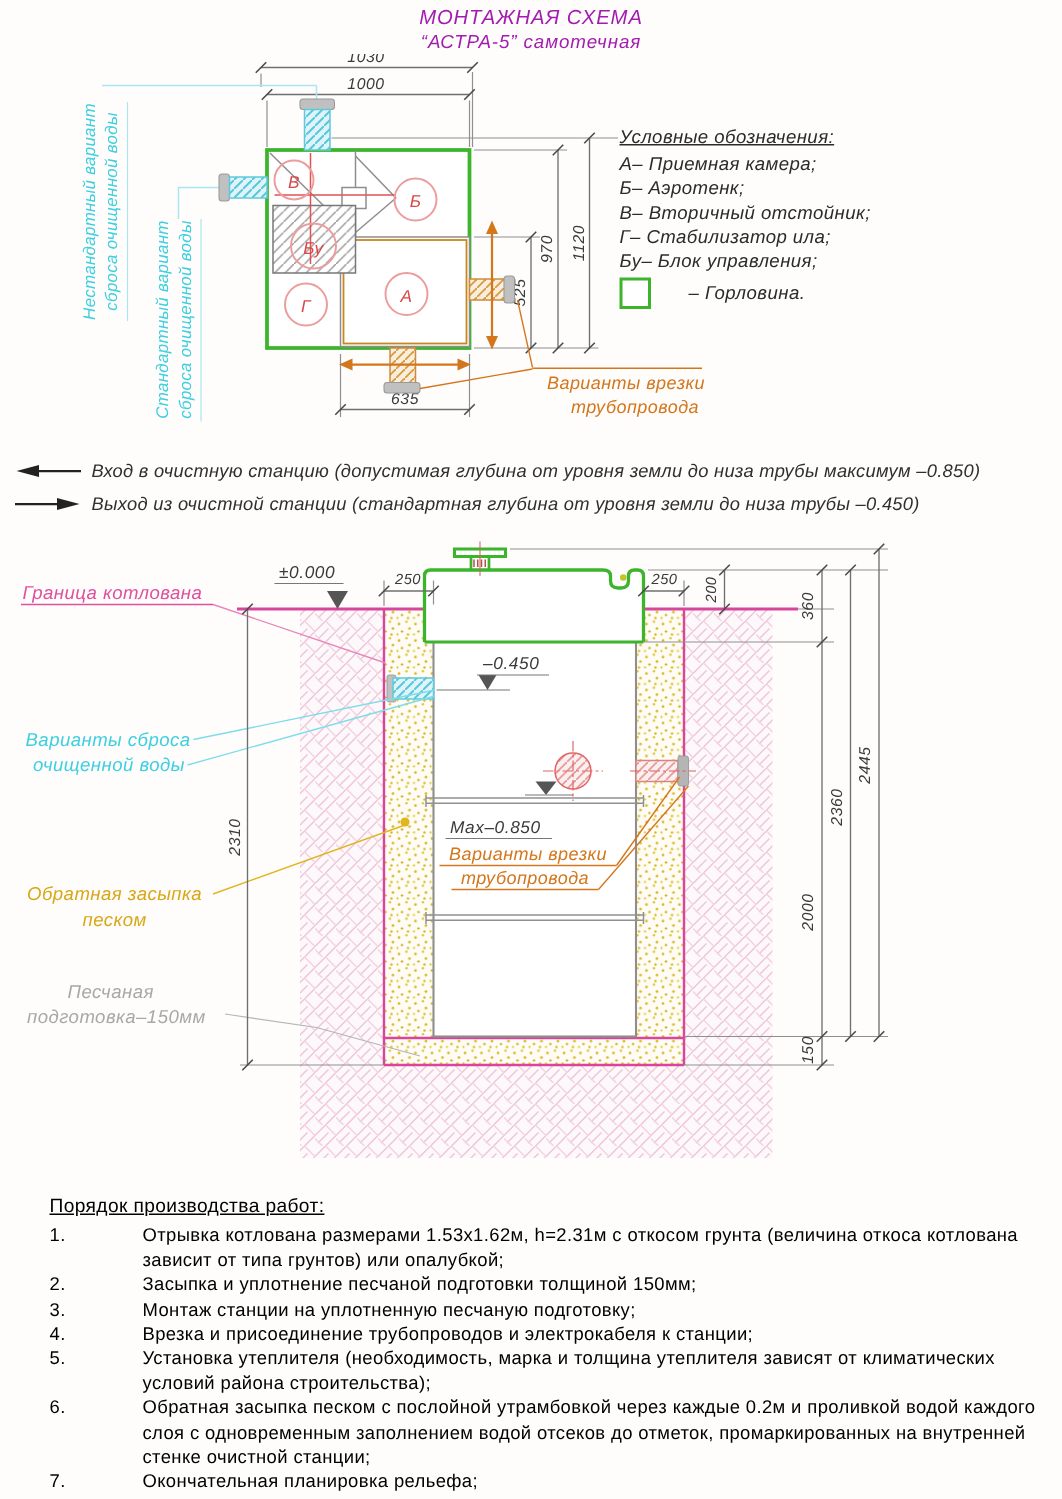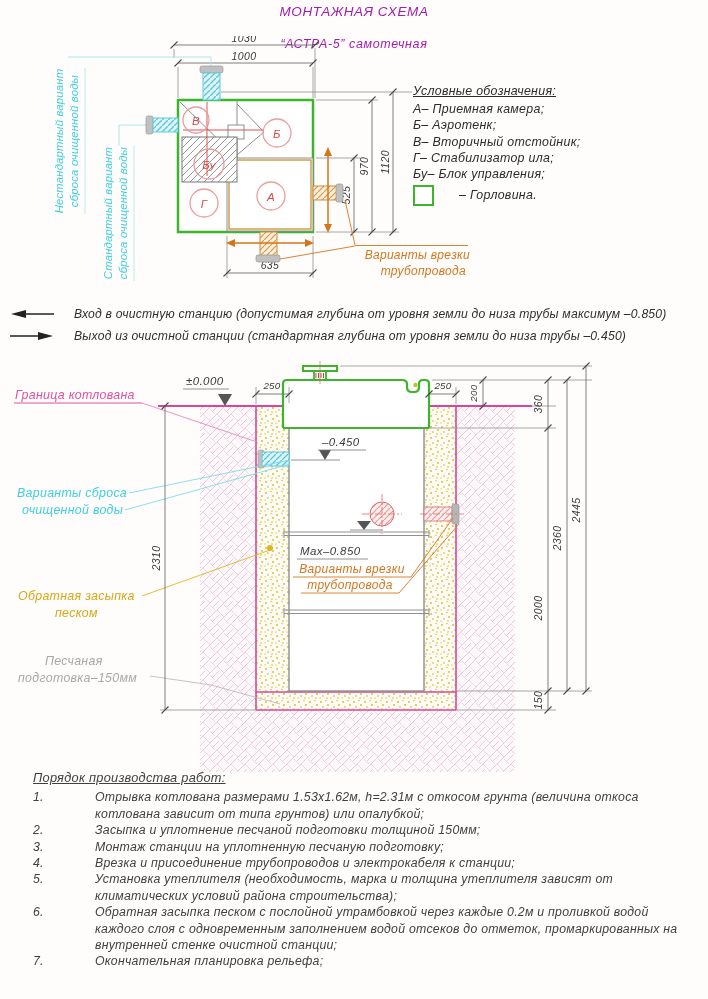--- a/index.html
+++ b/index.html
@@ -1,31 +1,31 @@
 <!DOCTYPE html>
 <html><head>
 <meta charset="utf-8">
 <style>
   html,body{margin:0;padding:0;}
   body{width:708px;height:999px;position:relative;background:#fffdfc;font-family:"Liberation Sans",sans-serif;overflow:hidden;}
   .abs{position:absolute;}
   
   .title{left:0;right:0;top:4px;text-align:center;color:#a21caf;font-style:italic;letter-spacing:.6px;}
   .title .l1{font-size:13.5px;}
-  .title .l2{font-size:12.5px;margin-top:18px;}
+  .title .l2{font-size:12.5px;margin-top:2px;}
   
   .legend{left:413px;top:84px;width:290px;color:#2b2b2b;font-style:italic;font-size:12.4px;letter-spacing:.3px;}
   .legend .head{text-decoration:underline;margin-bottom:5px;}
   .legend .it{margin-bottom:3.6px;line-height:12.7px;}
   .legend .gor{display:flex;align-items:center;gap:25px;margin-top:4px;text-align:right;}
   .legend .gsq{width:17px;height:17px;border:2.2px solid #3CB42C;background:#fff;flex:0 0 auto;}
   
-  .note{left:10px;display:flex;align-items:center;gap:20px;color:#2f2f2f;font-style:italic;font-size:12.2px;letter-spacing:.2px;white-space:nowrap;}
+  .note{left:10px;display:flex;align-items:center;gap:7px;color:#2f2f2f;font-style:italic;font-size:12.2px;letter-spacing:.2px;white-space:nowrap;}
   
-  .wl{left:33px;top:770px;width:664px;color:#404040;font-style:italic;font-size:12.3px;letter-spacing:.25px;line-height:16.4px;}
+  .wl{left:33px;top:796px;width:664px;color:#000000;font-size:12.3px;letter-spacing:.25px;line-height:16.4px;}
   .wl .head{text-decoration:underline;margin-bottom:3px;font-size:12.8px;}
   .wl-item{padding-left:62px;text-indent:-62px;}
   .wl-num{display:inline-block;width:62px;text-indent:0;}
   
   svg text{font-family:"Liberation Sans",sans-serif;font-style:italic;}
   .dt{font-size:10.5px;fill:#3a3a3a;letter-spacing:.4px;}
   .dts{font-size:9.8px;fill:#3a3a3a;letter-spacing:.3px;}
   .zl{font-size:11.5px;fill:#D84848;letter-spacing:.3px;}
   .cl{font-size:11.3px;fill:#3ECFE0;letter-spacing:.2px;}
   .sl{font-size:12.4px;letter-spacing:.3px;}

